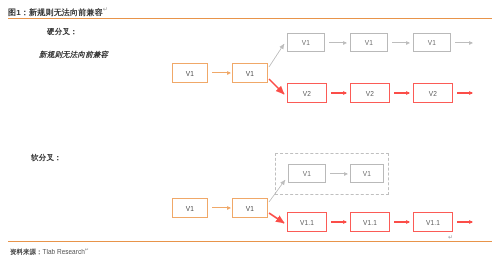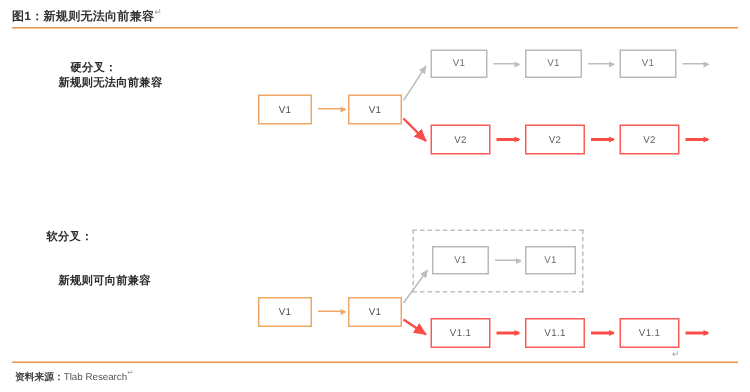--- a/index.html
+++ b/index.html
@@ -65,22 +65,22 @@
 
   
   .cap{
     position:absolute;
     font-size:7.5px;
     font-weight:bold;
     color:#2b2b2b;
     white-space:nowrap;
     letter-spacing:.2px;
   }
-  .cap-hard-1{left:31px; top:40px;padding-left:16px;}
-  .cap-hard-2{left:39px; top:50px;}
+  .cap-hard-1{left:31px; top:27px;padding-left:16px;}
+  .cap-hard-2{left:39px; top:50px;font-style:italic;}
   .cap-soft-1{left:31px; top:153px;text-align:center;}
   .cap-soft-2{left:39px; top:182px;}
 
   
   .blk{
     position:absolute;
     box-sizing:border-box;
     display:flex;
     align-items:center;
     justify-content:center;
@@ -139,21 +139,20 @@
 
   <div class="title-row">
     <span>图1：新规则无法向前兼容</span><span class="title-sup">↵</span>
   </div>
   <div class="rule-top"></div>
 
   <div class="cap cap-hard-1">硬分叉：</div>
   <div class="cap cap-hard-2">新规则无法向前兼容</div>
 
   <div class="cap cap-soft-1">软分叉：</div>
-  <div class="cap cap-soft-2">新规则可向前兼容</div>
 
   <div class="blk orange" style="left:172px; top:63px; width:36px; height:20px;">
     <span>V1</span>
   </div>
   <div class="arrow orange" style="left:212px; top:72px; width:18px;"></div>
   <div class="blk orange" style="left:232px; top:63px; width:36px; height:20px;">
     <span>V1</span>
   </div>
 
   <div class="blk gray" style="left:287px; top:33px; width:38px; height:19px;">

